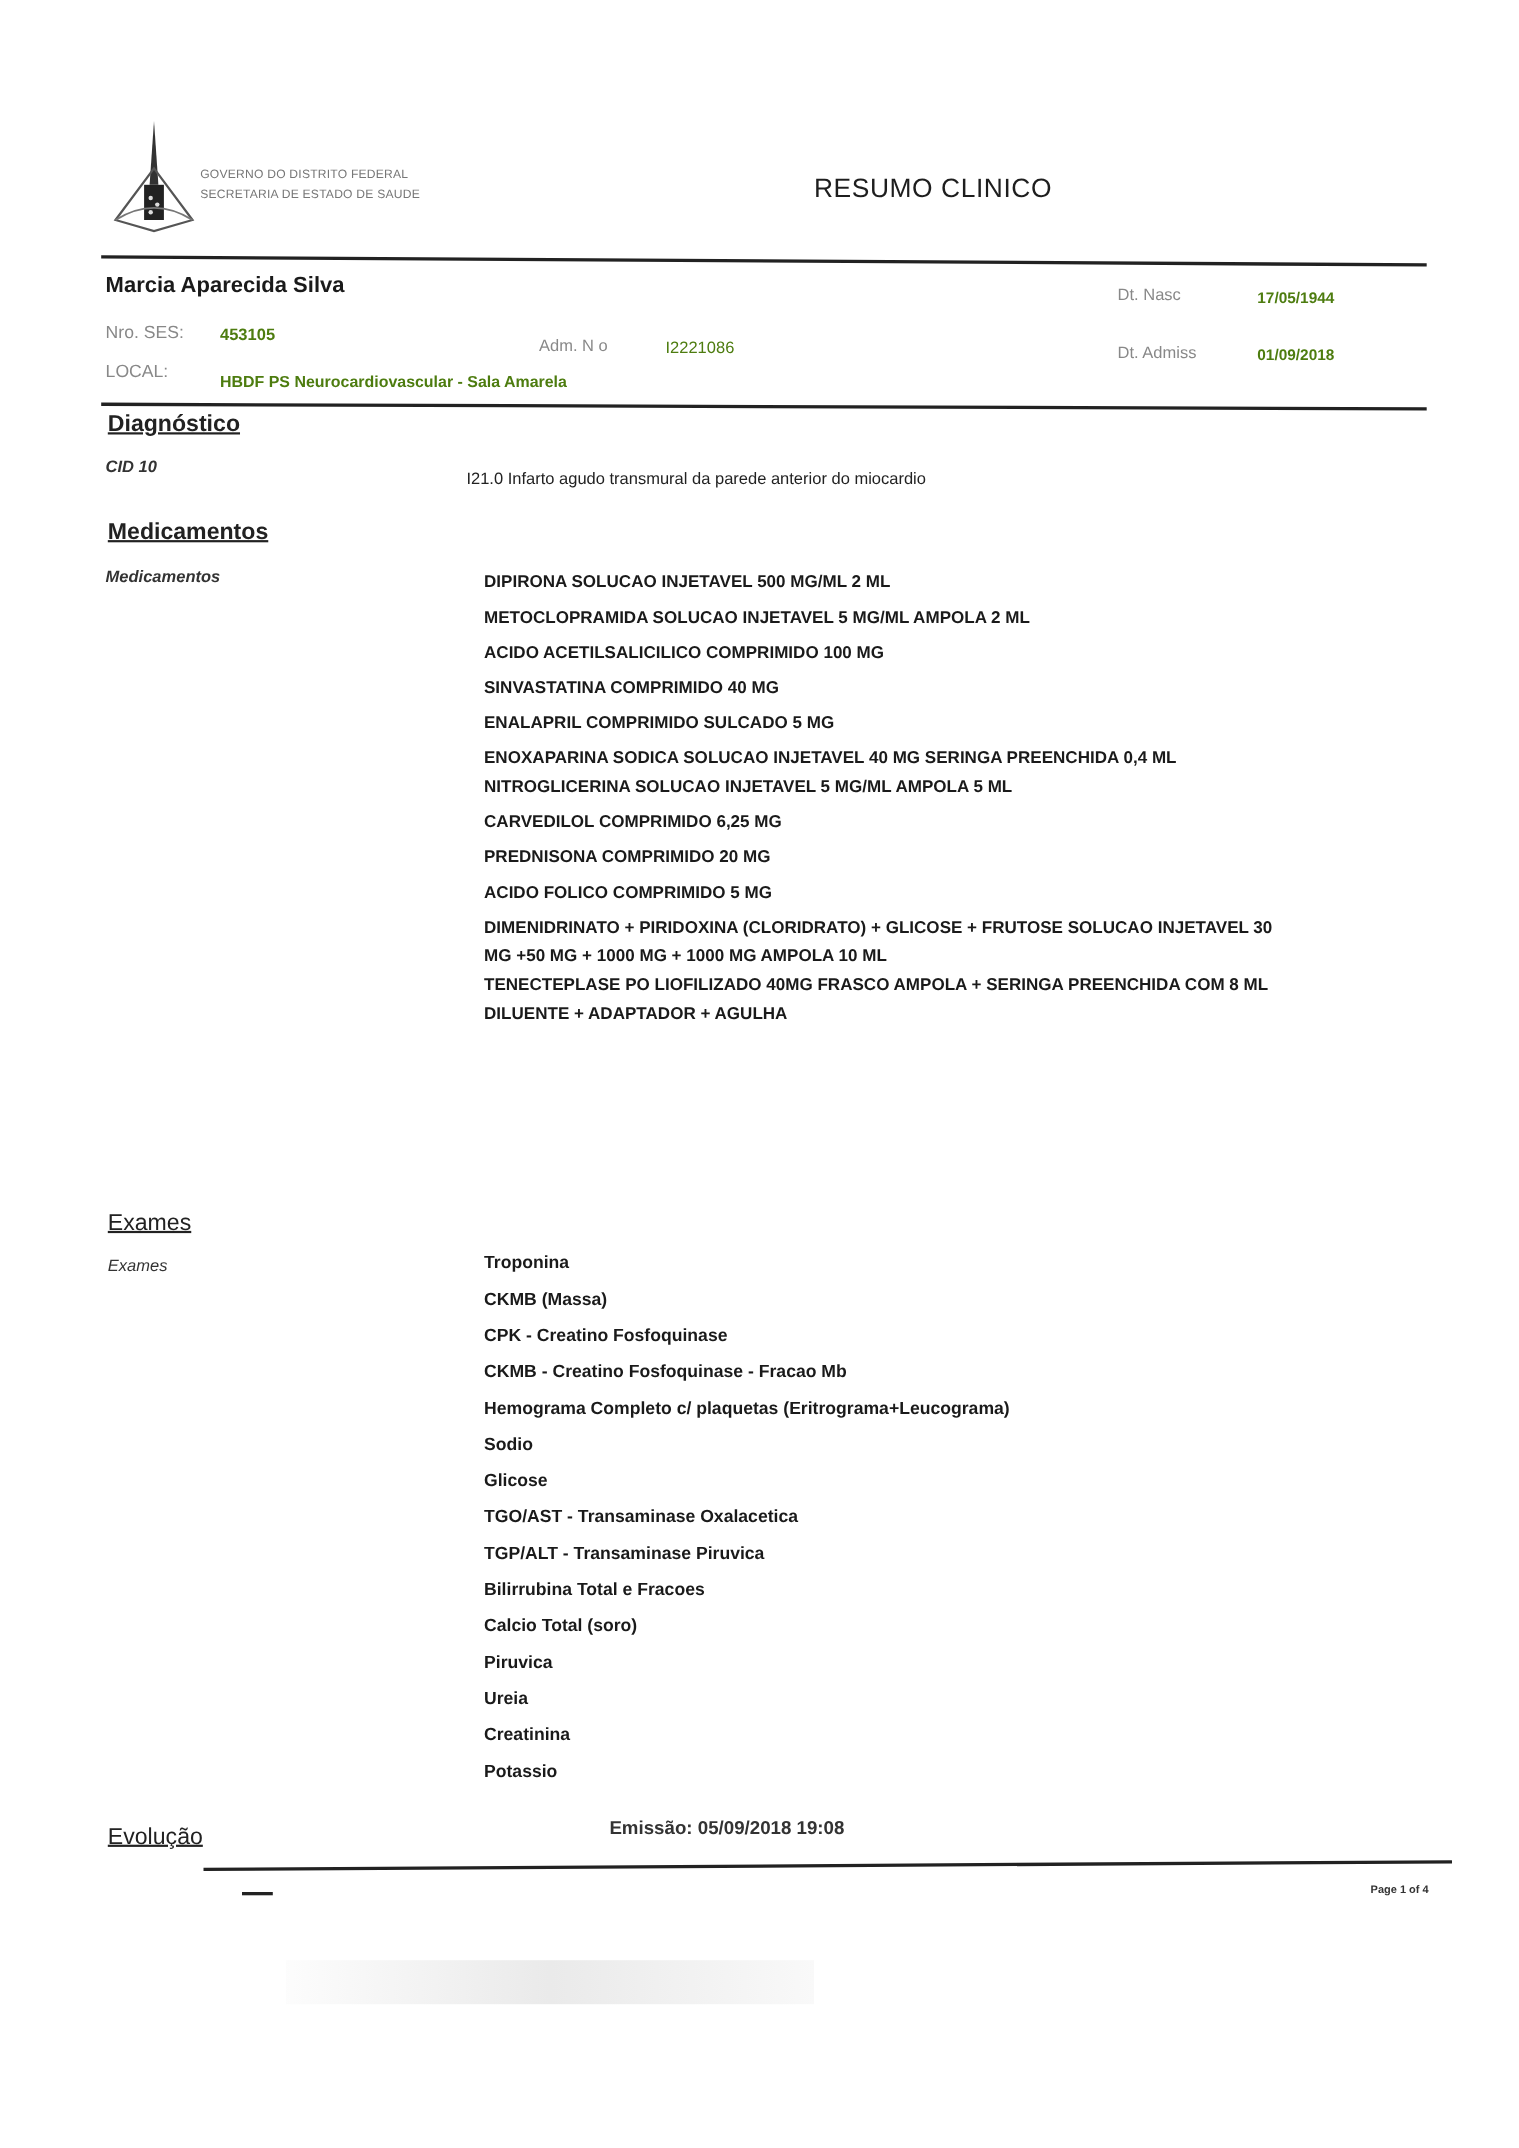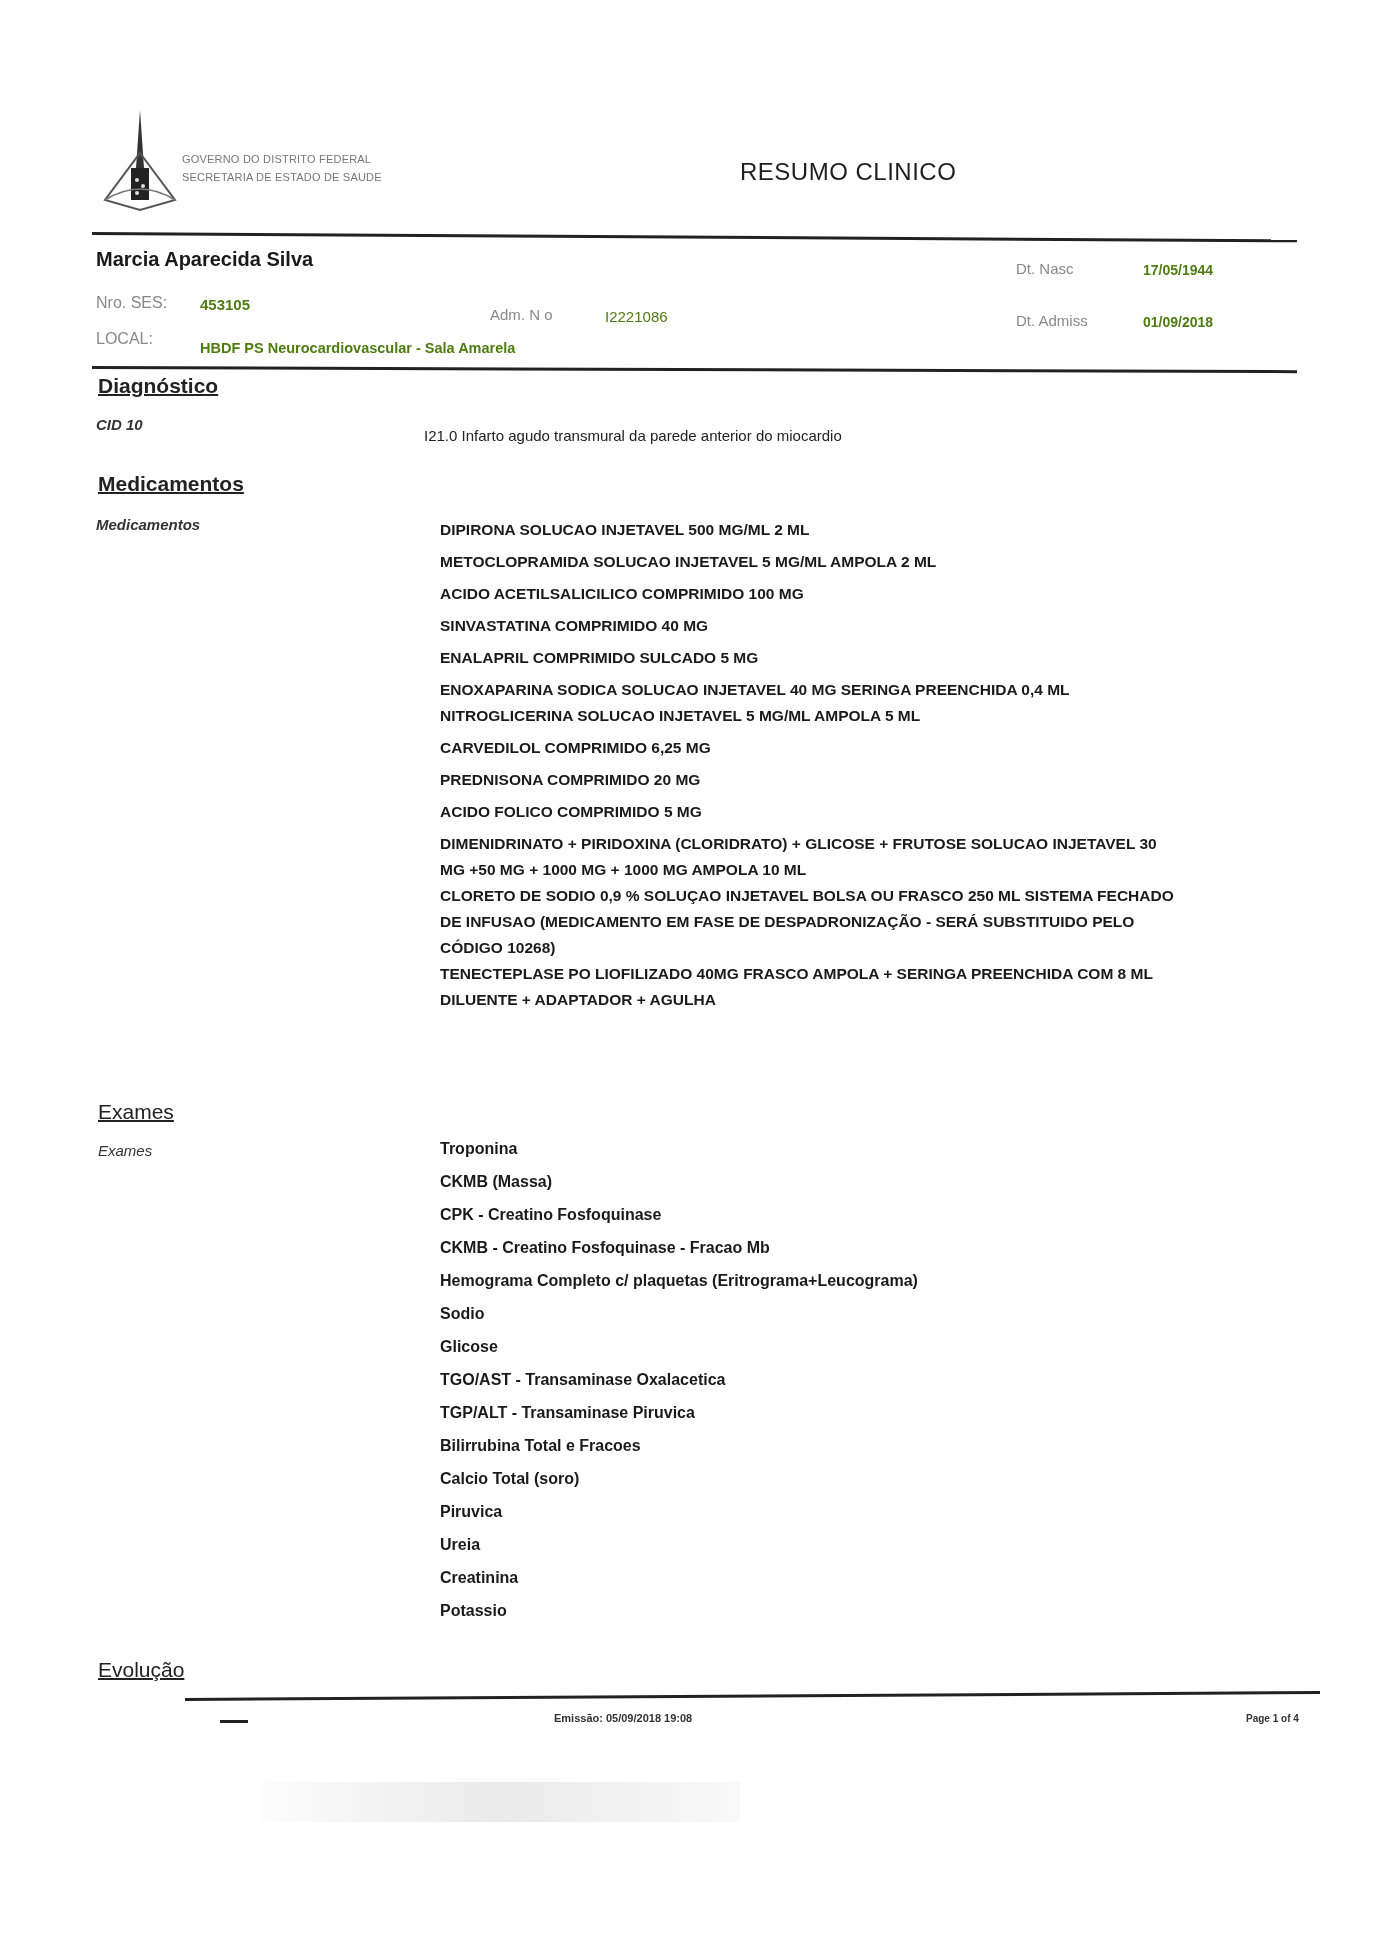--- a/index.html
+++ b/index.html
@@ -25,21 +25,21 @@
     .sec-title.light { font-weight: normal; }
     .sub-label { font-size: 15px; font-style: italic; font-weight: bold; color: #333; }
     .sub-label.light { font-weight: normal; }
 
     .list { left: 440px; font-size: 15.5px; font-weight: bold; color: #1a1a1a; }
     .med-list .item { line-height: 26px; height: auto; margin-bottom: 6px; max-width: 740px; }
     .med-list .item.tight { margin-bottom: 0; }
     .exam-list .item { line-height: 33px; font-size: 16px; }
 
     .footer-dash { left: 220px; top: 1720px; width: 28px; height: 3px; background: #222; }
-    .footer-emit { left: 506px; top: 1712px; font-size: 11px; font-weight: bold; color: #333; padding-left: 48px; }
+    .footer-emit { left: 506px; top: 1652px; font-size: 17px; font-weight: bold; color: #333; padding-left: 48px; }
     .footer-page { left: 1246px; top: 1713px; font-size: 10px; font-weight: bold; color: #333; }
     .smudge { left: 260px; top: 1782px; width: 480px; height: 40px;
       background: linear-gradient(90deg, rgba(230,230,230,0.1), rgba(225,225,225,0.7), rgba(235,235,235,0.3)); }
   </style>
 </head>
 <body>
 
 <div class="abs logo">
   <svg width="90" height="105" viewBox="0 0 90 105">
     <polygon points="45,2 49,60 41,60" fill="#333"></polygon>
@@ -82,21 +82,20 @@
   <div class="item">METOCLOPRAMIDA SOLUCAO INJETAVEL 5 MG/ML AMPOLA 2 ML</div>
   <div class="item">ACIDO ACETILSALICILICO COMPRIMIDO 100 MG</div>
   <div class="item">SINVASTATINA COMPRIMIDO 40 MG</div>
   <div class="item">ENALAPRIL COMPRIMIDO SULCADO 5 MG</div>
   <div class="item tight">ENOXAPARINA SODICA SOLUCAO INJETAVEL 40 MG SERINGA PREENCHIDA 0,4 ML</div>
   <div class="item">NITROGLICERINA SOLUCAO INJETAVEL 5 MG/ML AMPOLA 5 ML</div>
   <div class="item">CARVEDILOL COMPRIMIDO 6,25 MG</div>
   <div class="item">PREDNISONA COMPRIMIDO 20 MG</div>
   <div class="item">ACIDO FOLICO COMPRIMIDO 5 MG</div>
   <div class="item tight">DIMENIDRINATO + PIRIDOXINA (CLORIDRATO) + GLICOSE + FRUTOSE SOLUCAO INJETAVEL 30 MG +50 MG + 1000 MG + 1000 MG AMPOLA 10 ML</div>
-  <div class="item tight">CLORETO DE SODIO 0,9 % SOLUÇAO INJETAVEL BOLSA OU FRASCO 250 ML SISTEMA FECHADO DE INFUSAO (MEDICAMENTO EM FASE DE DESPADRONIZAÇÃO - SERÁ SUBSTITUIDO PELO CÓDIGO 10268)</div>
   <div class="item tight">TENECTEPLASE PO LIOFILIZADO 40MG FRASCO AMPOLA + SERINGA PREENCHIDA COM 8 ML DILUENTE + ADAPTADOR + AGULHA</div>
 </div>
 
 <div class="abs sec-title light" style="left:98px; top:1100px;">Exames</div>
 <div class="abs sub-label light" style="left:98px; top:1142px;">Exames</div>
 <div class="abs list exam-list" style="top:1132px;">
   <div class="item">Troponina</div>
   <div class="item">CKMB (Massa)</div>
   <div class="item">CPK - Creatino Fosfoquinase</div>
   <div class="item">CKMB - Creatino Fosfoquinase - Fracao Mb</div>

